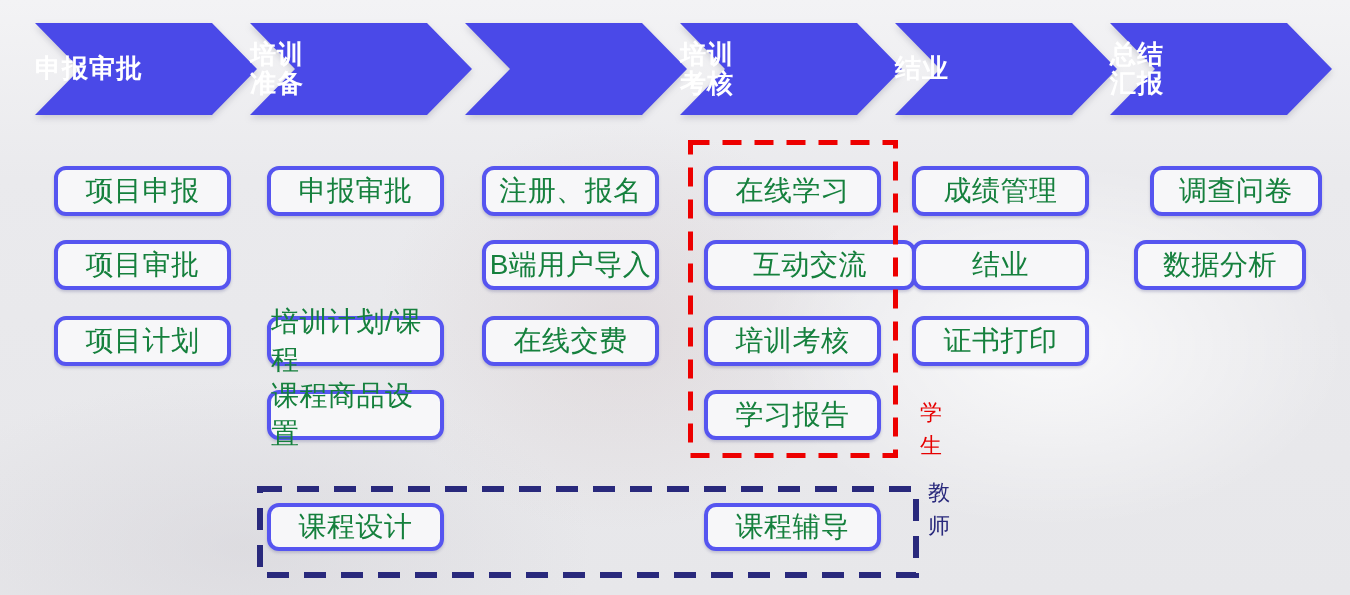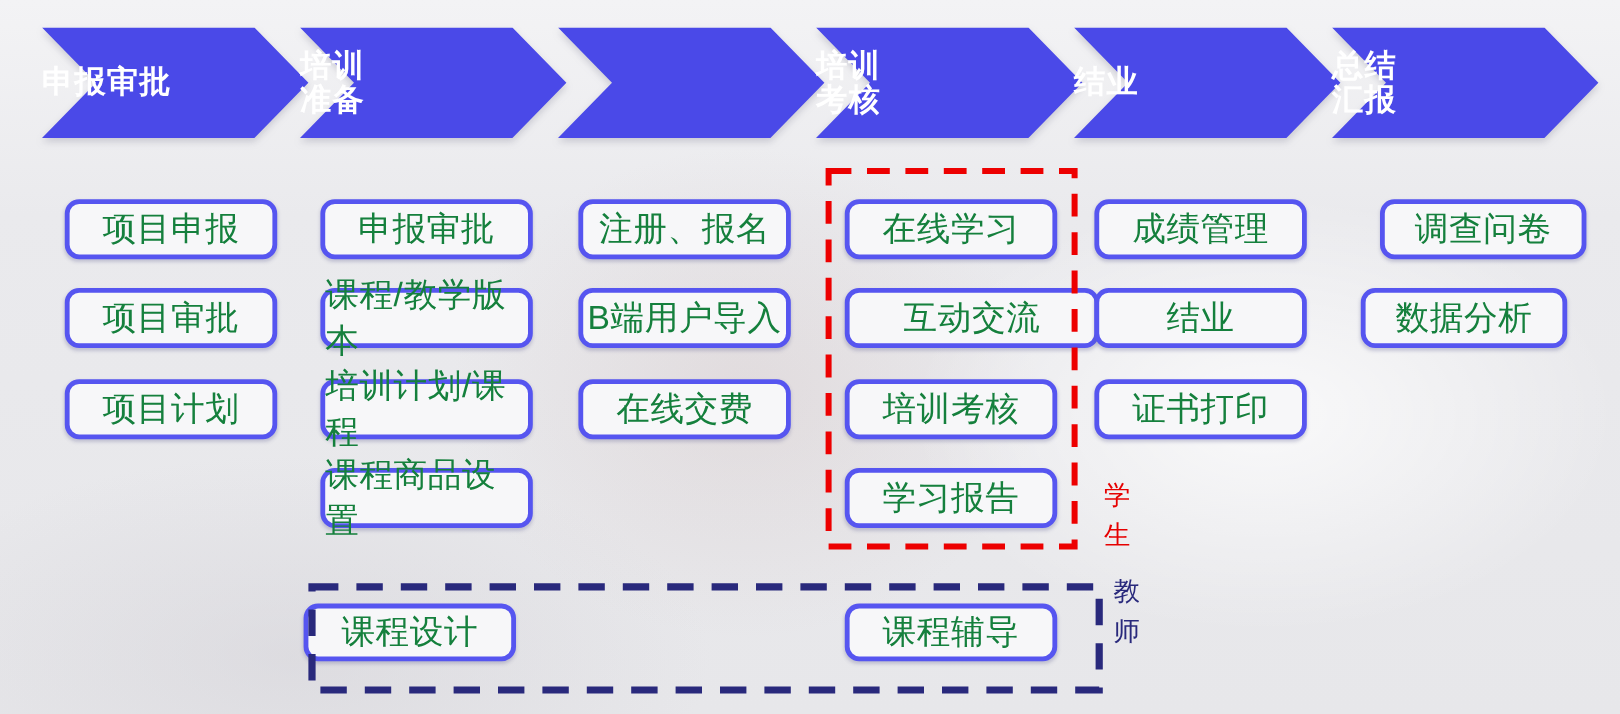--- a/index.html
+++ b/index.html
@@ -70,41 +70,40 @@
   <div class="chevron-label" style="left:1110px">
       <span>总结
 汇报</span>
     </div>
 
   <div class="pill" style="left:54px;top:166px;width:177px">项目申报</div>
   <div class="pill" style="left:54px;top:240px;width:177px">项目审批</div>
   <div class="pill" style="left:54px;top:316px;width:177px">项目计划</div>
 
   <div class="pill" style="left:267px;top:166px;width:177px">申报审批</div>
-  <div class="pill" style="left:267px;top:240px;width:177px">课程/教学版本</div>
   <div class="pill" style="left:267px;top:316px;width:177px">培训计划/课程</div>
   <div class="pill" style="left:267px;top:390px;width:177px">课程商品设置</div>
 
   <div class="pill" style="left:482px;top:166px;width:177px">注册、报名</div>
   <div class="pill" style="left:482px;top:240px;width:177px">B端用户导入</div>
   <div class="pill" style="left:482px;top:316px;width:177px">在线交费</div>
 
   <div class="pill" style="left:704px;top:166px;width:177px">在线学习</div>
   <div class="pill" style="left:704px;top:240px;width:212px">互动交流</div>
   <div class="pill" style="left:704px;top:316px;width:177px">培训考核</div>
   <div class="pill" style="left:704px;top:390px;width:177px">学习报告</div>
 
   <div class="pill" style="left:912px;top:166px;width:177px">成绩管理</div>
   <div class="pill" style="left:912px;top:240px;width:177px">结业</div>
   <div class="pill" style="left:912px;top:316px;width:177px">证书打印</div>
 
   <div class="pill" style="left:1150px;top:166px;width:172px">调查问卷</div>
   <div class="pill" style="left:1134px;top:240px;width:172px">数据分析</div>
 
-  <div class="pill" style="left:253px;top:503px;width:177px;height:48px">课程设计</div>
+  <div class="pill" style="left:267px;top:503px;width:177px;height:48px">课程设计</div>
   <div class="pill" style="left:704px;top:503px;width:177px;height:48px">课程辅导</div>
 
   <svg class="overlay-svg" width="1350" height="595">
     <rect x="690.5" y="142.5" width="205" height="313" fill="none" stroke="#ED0000" stroke-width="5" stroke-dasharray="19 13"></rect>
     <rect x="260" y="489" width="656" height="86" fill="none" stroke="#29297C" stroke-width="6" stroke-dasharray="22 15"></rect>
   </svg>
 
   <div class="vlabel student" style="left:914px;top:396px">学生</div>
   <div class="vlabel teacher" style="left:922px;top:476px">教师</div>
 

